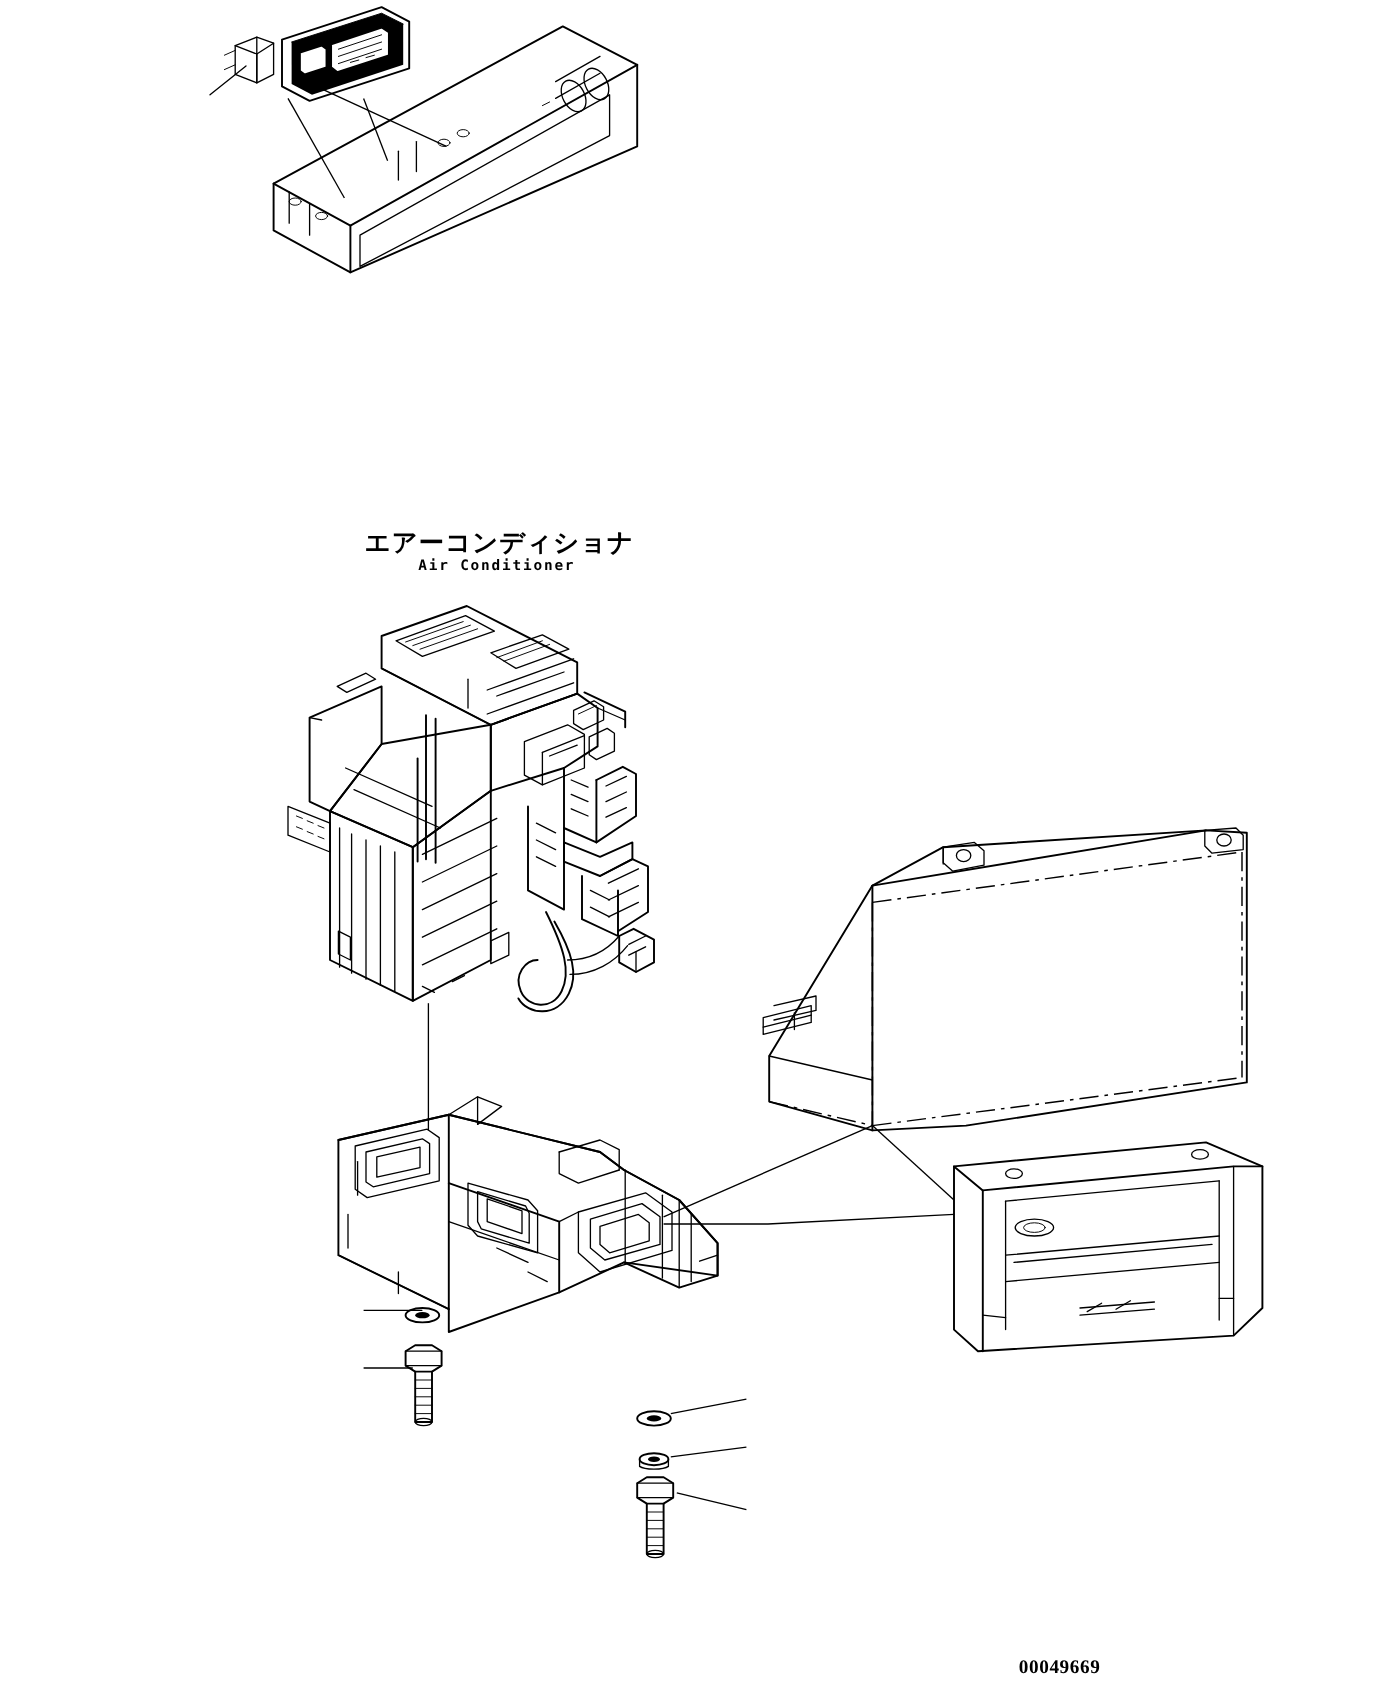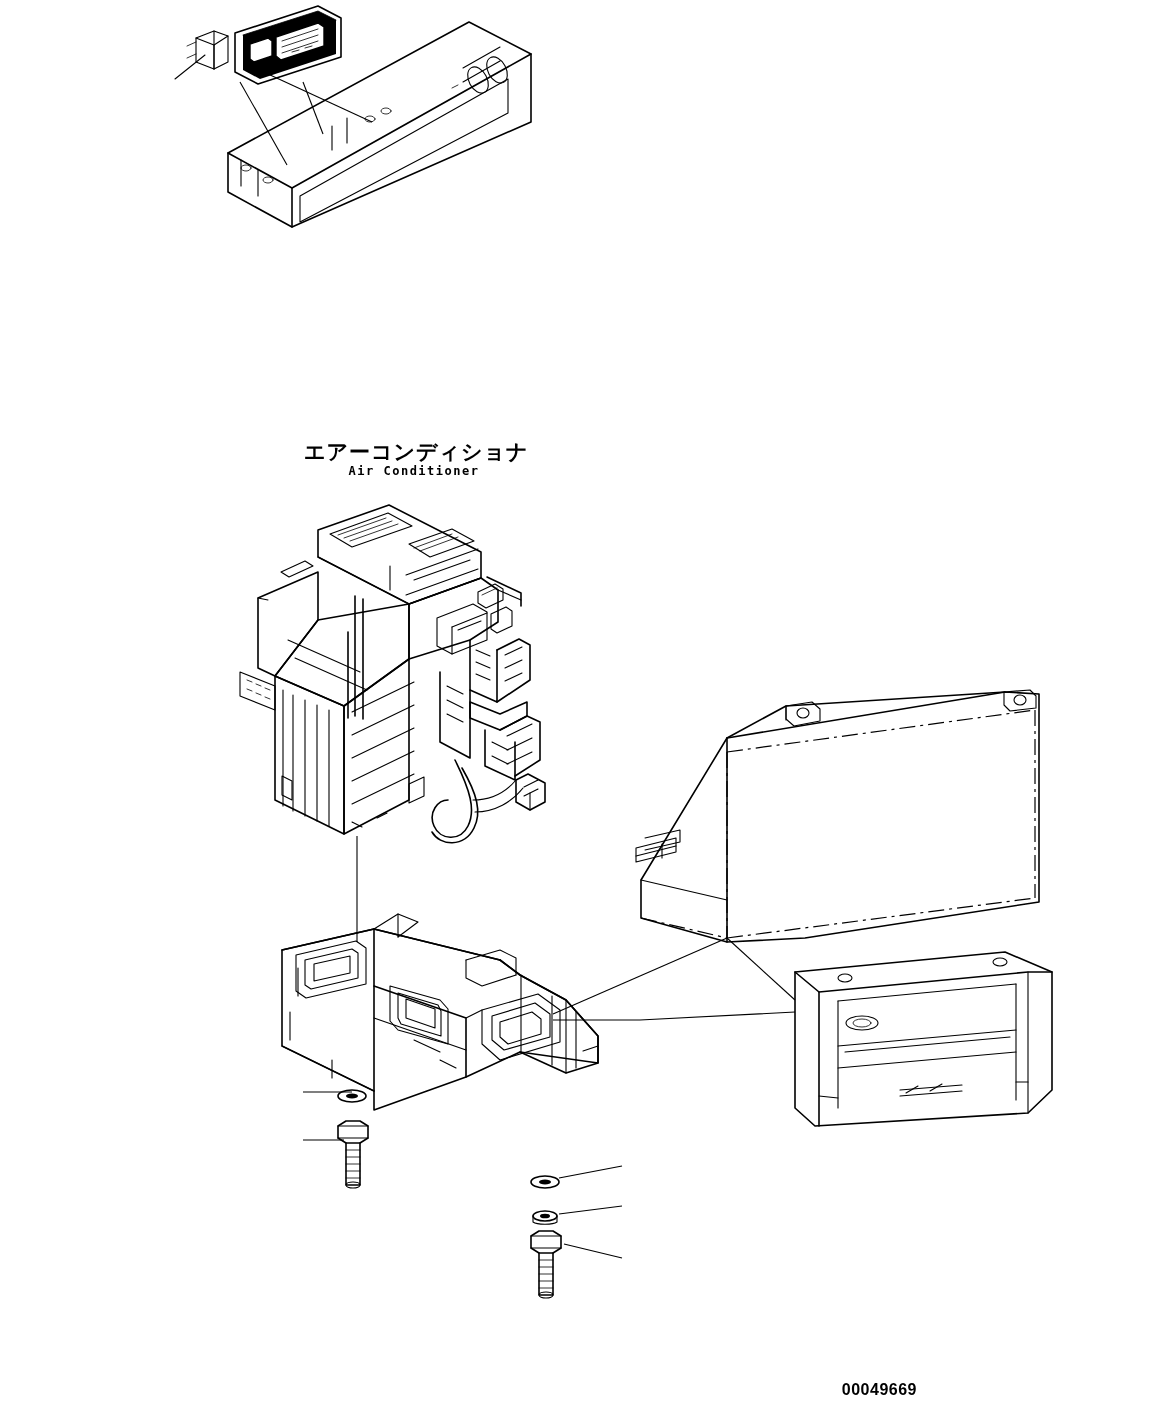--- a/index.html
+++ b/index.html
@@ -37,21 +37,21 @@
     font-family: "DejaVu Sans Mono", monospace;
     font-size: 12px;
     font-weight: 700;
     letter-spacing: 1.5px;
     margin-top: 1px;
   }
   .drawing-number {
     position: absolute;
     right: 22px;
     bottom: 18px;
-    font-family: Liberation Sans, sans-serif;
+    font-family: Liberation Serif, serif;
     font-size: 16px;
     font-weight: 700;
     color: #000;
     letter-spacing: 0.5px;
   }
   svg.art {
     position: absolute;
     left: 0; top: 0;
     width: 1163px;
     height: 1417px;

